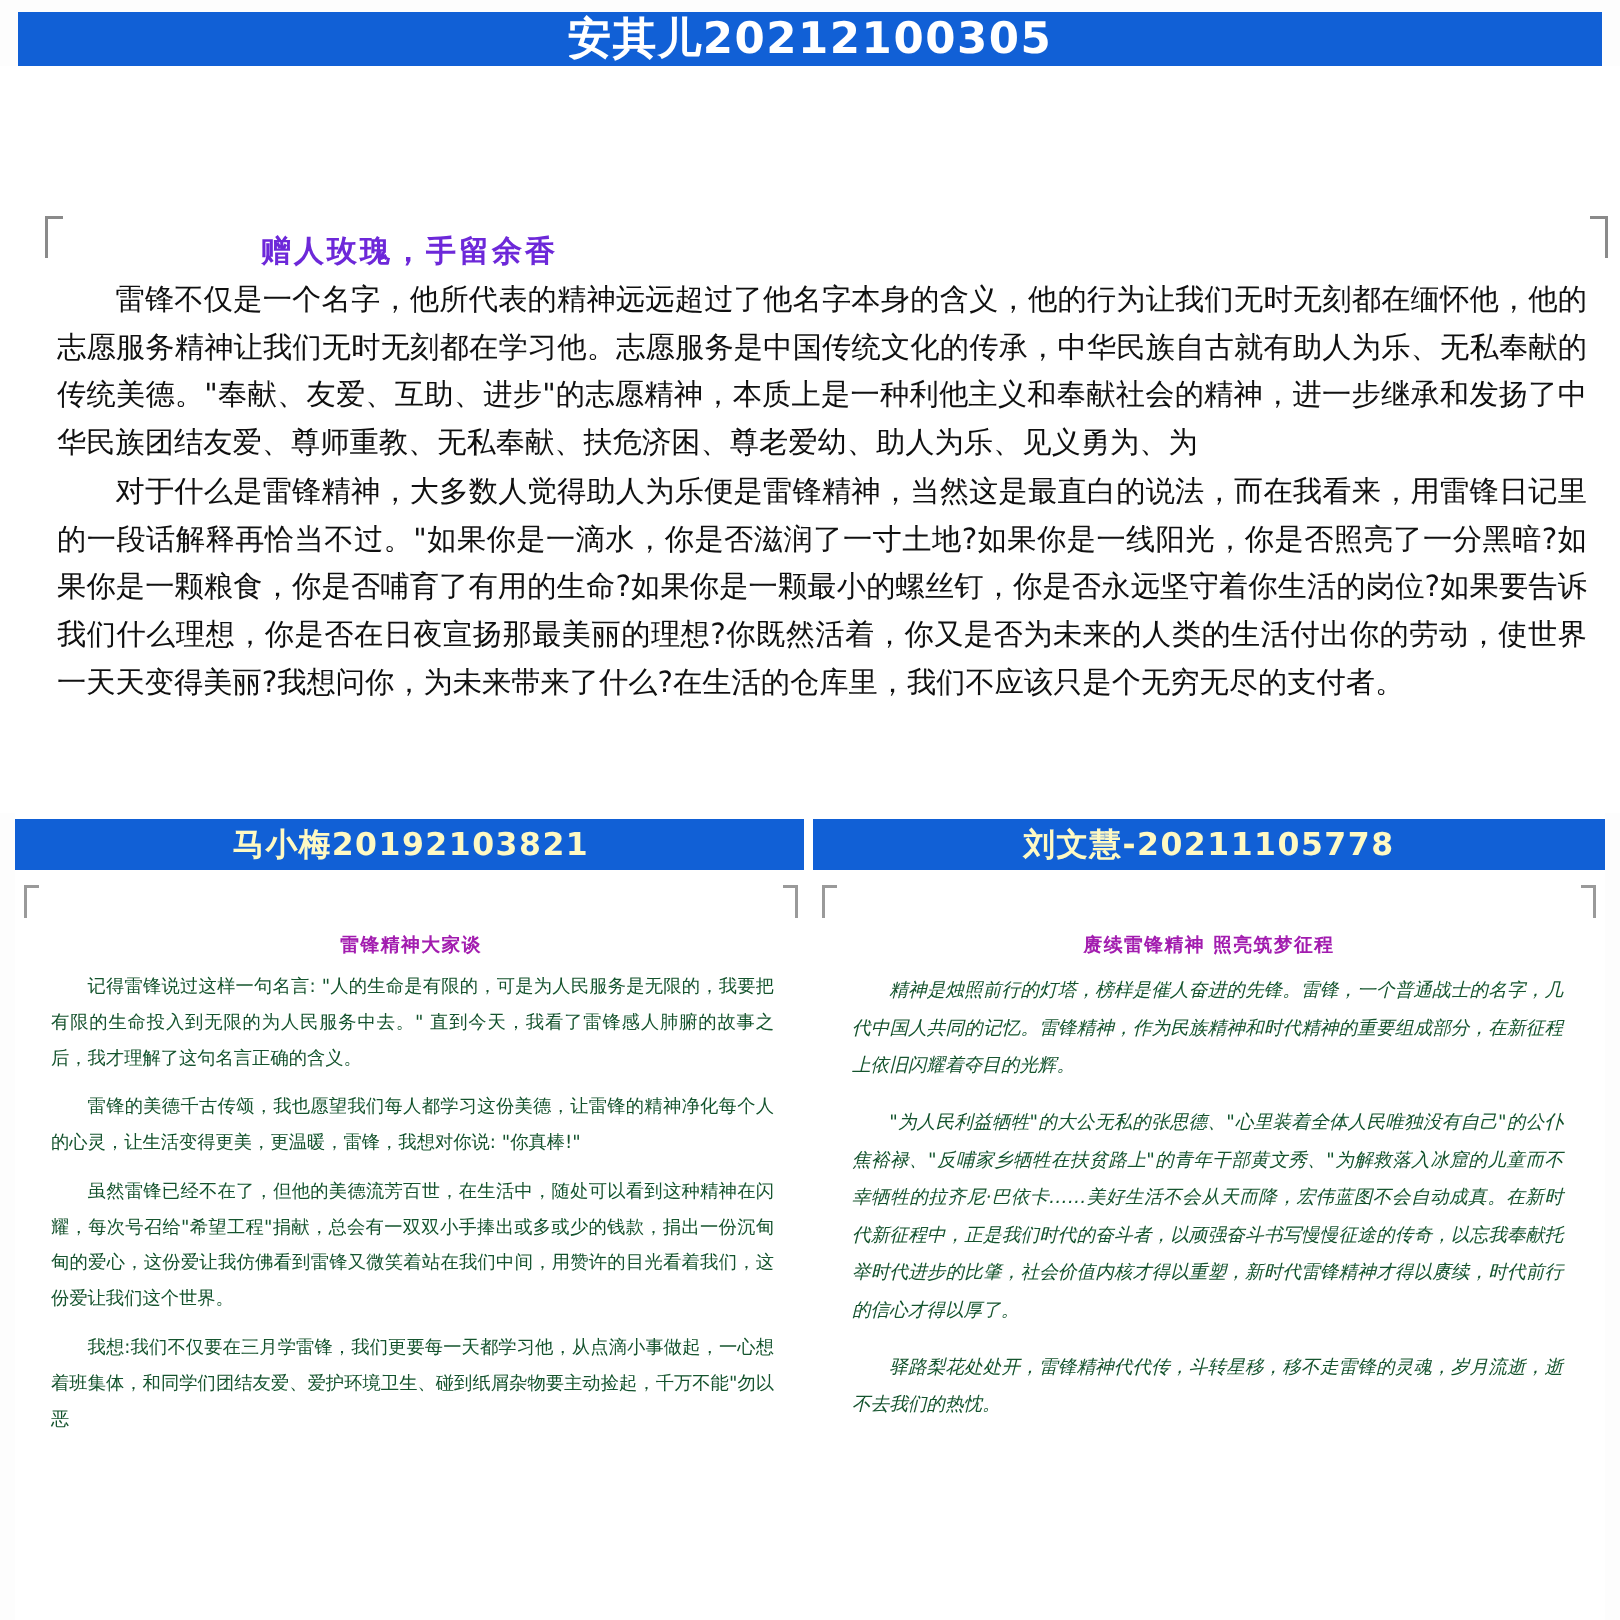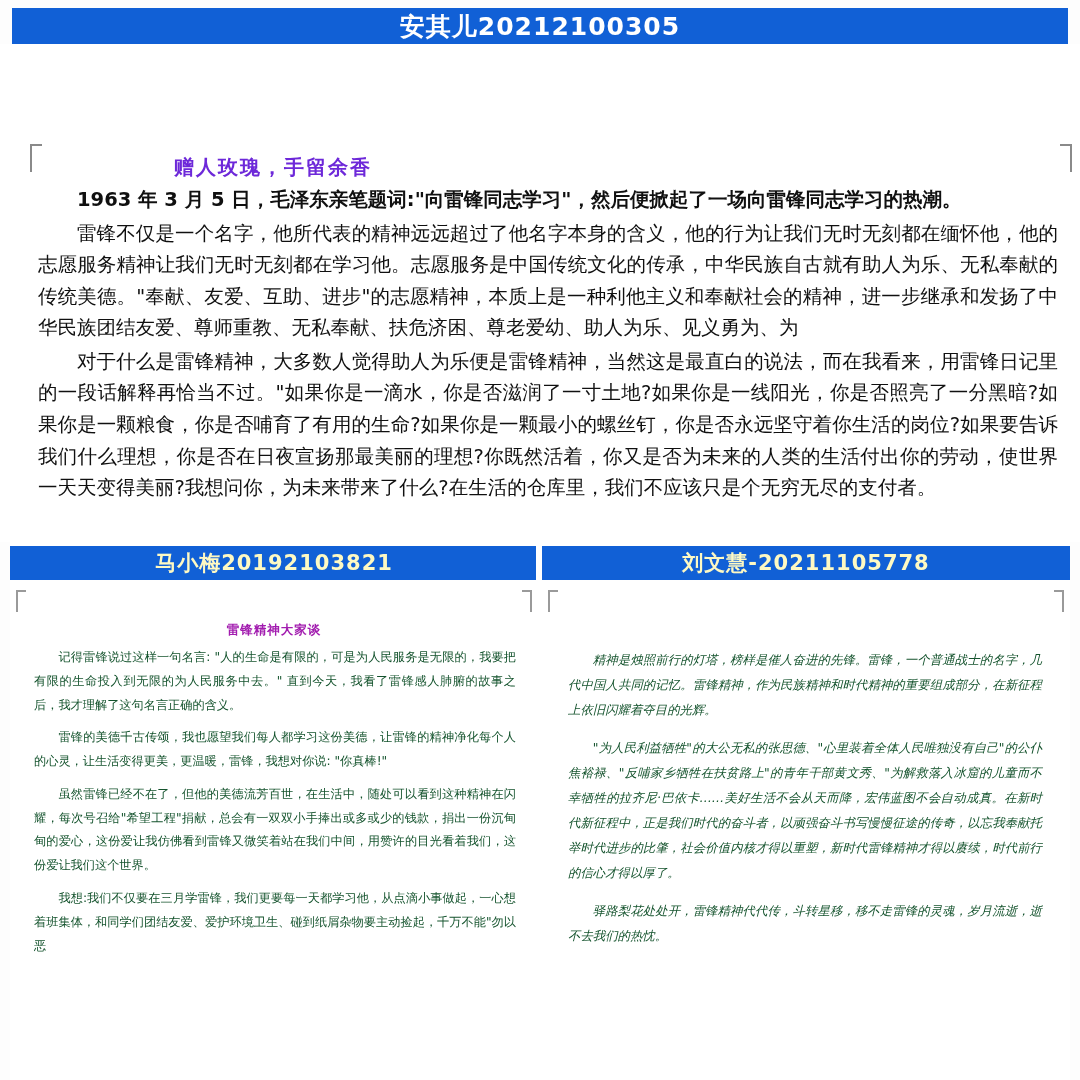--- a/index.html
+++ b/index.html
@@ -28,21 +28,21 @@
     top: 8px;
     width: 1056px;
     height: 36px;
     background: #1160d6;
     display: flex;
     align-items: center;
     justify-content: center;
   }
   .banner-top .banner-title {
     color: #ffffff;
-    font-size: 25px;
+    font-size: 29px;
     font-weight: bold;
     letter-spacing: 1px;
     font-family: "DejaVu Sans", "Liberation Sans", sans-serif;
   }
 
   
   .doc-main {
     position: absolute;
     left: 0px;
     top: 44px;
@@ -209,21 +209,20 @@
   </div>
 
   <div class="doc-main">
     <div class="paper">
       <span class="crop-mark left"></span>
       <span class="crop-mark right"></span>
 
       <div class="doc-heading">赠人玫瑰，手留余香</div>
 
       <div class="doc-body">
-        <p class="first-line">1963 年 3 月 5 日，毛泽东亲笔题词:"向雷锋同志学习"，然后便掀起了一场向雷锋同志学习的热潮。</p>
         <p>雷锋不仅是一个名字，他所代表的精神远远超过了他名字本身的含义，他的行为让我们无时无刻都在缅怀他，他的志愿服务精神让我们无时无刻都在学习他。志愿服务是中国传统文化的传承，中华民族自古就有助人为乐、无私奉献的传统美德。"奉献、友爱、互助、进步"的志愿精神，本质上是一种利他主义和奉献社会的精神，进一步继承和发扬了中华民族团结友爱、尊师重教、无私奉献、扶危济困、尊老爱幼、助人为乐、见义勇为、为</p>
         <p>对于什么是雷锋精神，大多数人觉得助人为乐便是雷锋精神，当然这是最直白的说法，而在我看来，用雷锋日记里的一段话解释再恰当不过。"如果你是一滴水，你是否滋润了一寸土地?如果你是一线阳光，你是否照亮了一分黑暗?如果你是一颗粮食，你是否哺育了有用的生命?如果你是一颗最小的螺丝钉，你是否永远坚守着你生活的岗位?如果要告诉我们什么理想，你是否在日夜宣扬那最美丽的理想?你既然活着，你又是否为未来的人类的生活付出你的劳动，使世界一天天变得美丽?我想问你，为未来带来了什么?在生活的仓库里，我们不应该只是个无穷无尽的支付者。</p>
       </div>
     </div>
   </div>
 
   <div class="bottom-row">
 
     <div class="col left-col">
       <div class="banner-sub">
@@ -241,20 +240,21 @@
     </div>
 
     <div class="col-divider"></div>
 
     <div class="col right-col">
       <div class="banner-sub">
         <span class="sub-title">刘文慧-20211105778</span>
       </div>
       <span class="mini-crop l"></span>
       <span class="mini-crop r"></span>
+      <div class="mini-heading">赓续雷锋精神 照亮筑梦征程</div>
       <div class="mini-body">
         <p>精神是烛照前行的灯塔，榜样是催人奋进的先锋。雷锋，一个普通战士的名字，几代中国人共同的记忆。雷锋精神，作为民族精神和时代精神的重要组成部分，在新征程上依旧闪耀着夺目的光辉。</p>
         <p>"为人民利益牺牲"的大公无私的张思德、"心里装着全体人民唯独没有自己"的公仆焦裕禄、"反哺家乡牺牲在扶贫路上"的青年干部黄文秀、"为解救落入冰窟的儿童而不幸牺牲的拉齐尼·巴依卡……美好生活不会从天而降，宏伟蓝图不会自动成真。在新时代新征程中，正是我们时代的奋斗者，以顽强奋斗书写慢慢征途的传奇，以忘我奉献托举时代进步的比肇，社会价值内核才得以重塑，新时代雷锋精神才得以赓续，时代前行的信心才得以厚了。</p>
         <p>驿路梨花处处开，雷锋精神代代传，斗转星移，移不走雷锋的灵魂，岁月流逝，逝不去我们的热忱。</p>
       </div>
     </div>
 
   </div>
 </div>
 

